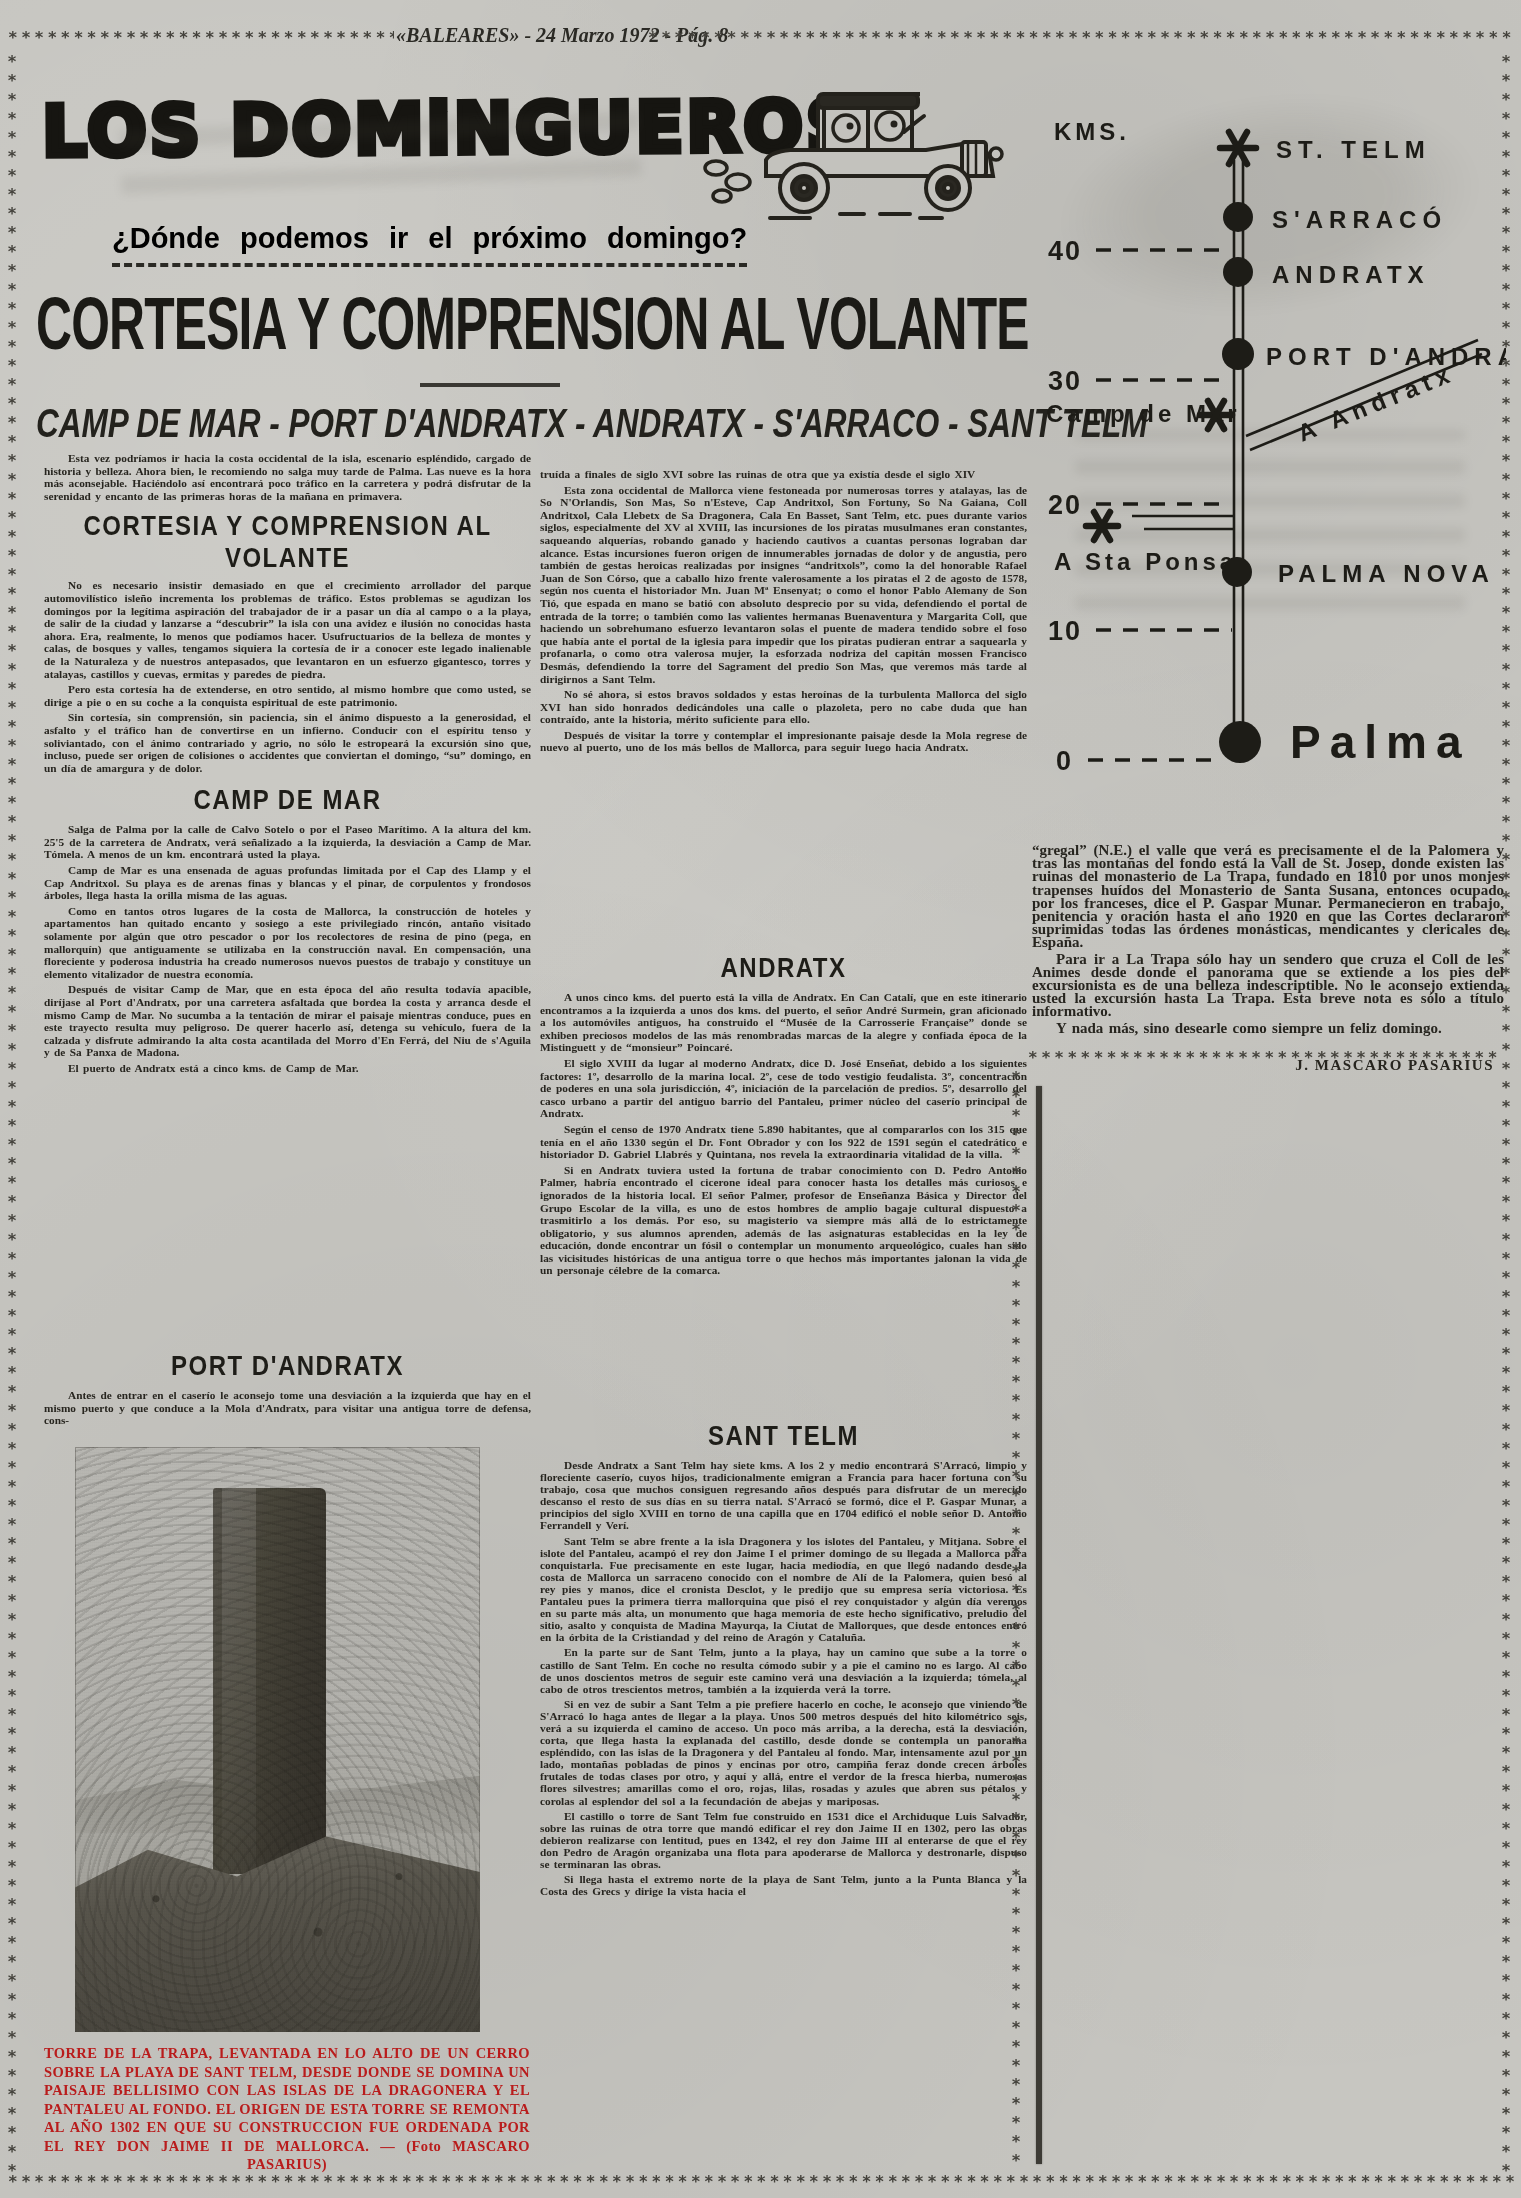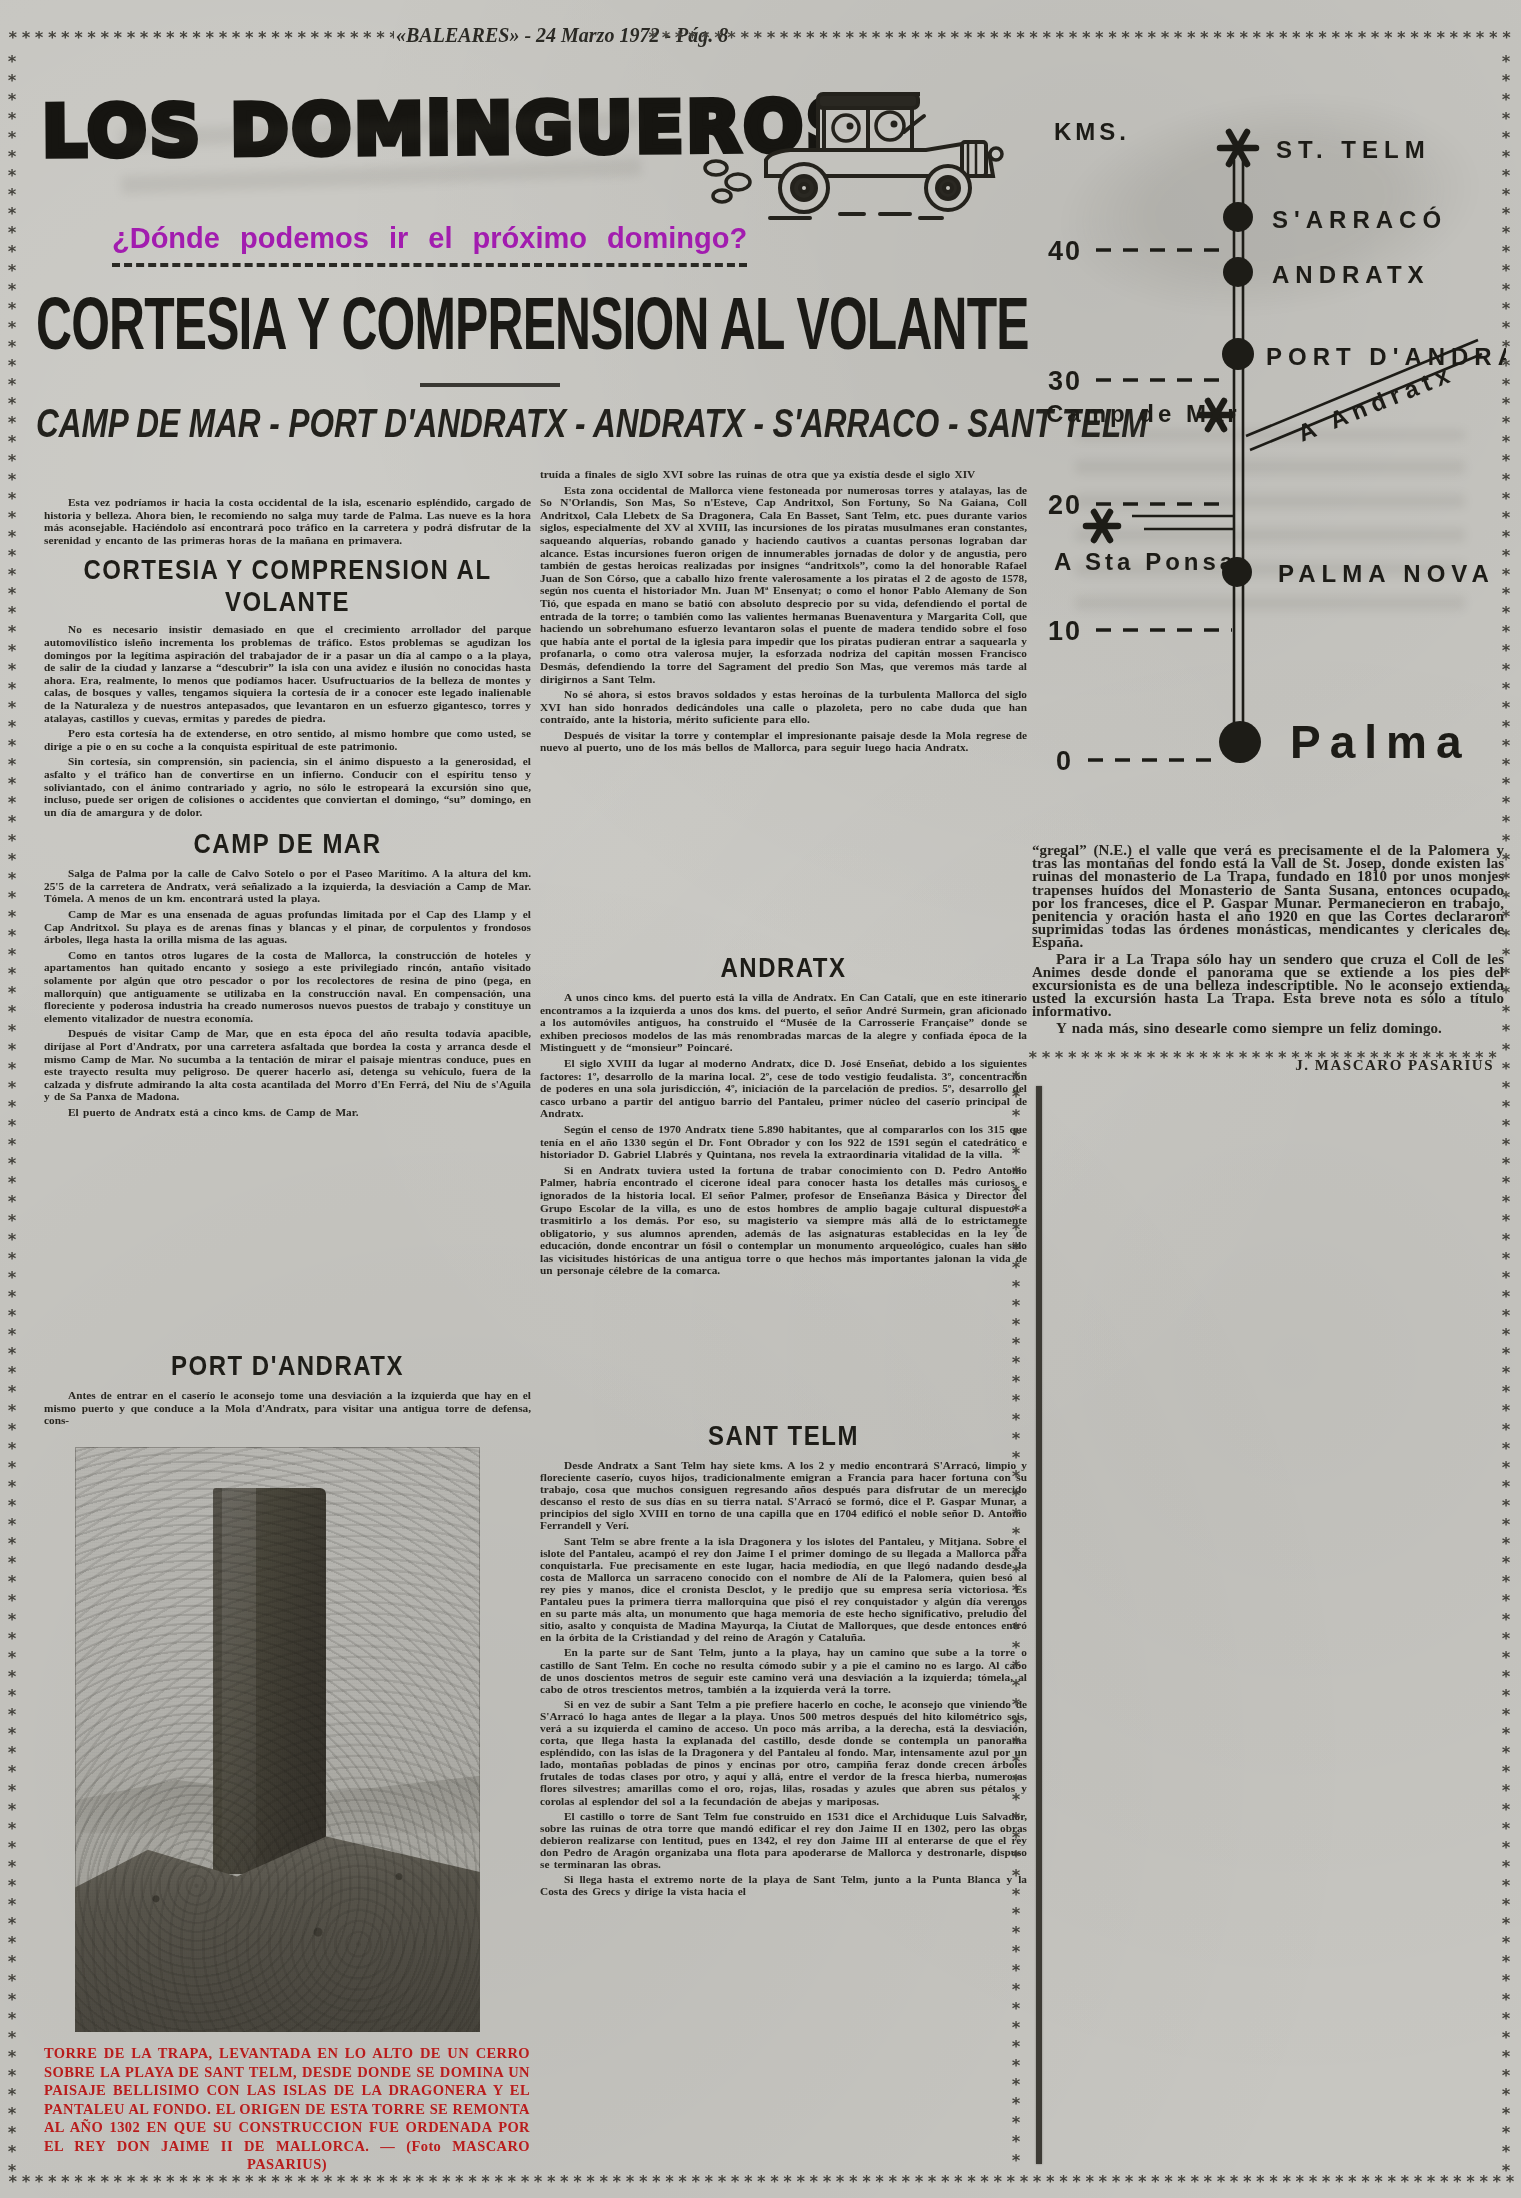--- a/index.html
+++ b/index.html
@@ -29,21 +29,21 @@
     font:bold italic 20px "Liberation Serif",serif;color:#2b2a25;white-space:nowrap;}
   
   .title{
     position:absolute;left:42px;top:88px;
     font-family:"DejaVu Sans",sans-serif;font-weight:bold;font-size:70px;
     letter-spacing:3px;color:#161511;-webkit-text-stroke:6px #161511;
     white-space:nowrap;transform:rotate(-.4deg);
   }
   .subtitle{
     position:absolute;left:112px;top:222px;
-    font-family:"Liberation Sans",sans-serif;font-weight:bold;font-size:29px;color:#a21caf;
+    font-family:"Liberation Sans",sans-serif;font-weight:bold;font-size:29px;color:#000000;
     word-spacing:12px;border-bottom:4px dashed #2a2924;padding-bottom:8px;white-space:nowrap;
   }
   .headline{
     position:absolute;left:36px;top:282px;width:1175px;text-align:center;white-space:nowrap;
     font-family:"Liberation Sans",sans-serif;font-weight:bold;font-size:60px;color:#1b1a16;
     letter-spacing:-1px;transform:scale(.83,1.22);transform-origin:left top;
   }
   .headline-rule{position:absolute;left:420px;top:383px;width:140px;height:4px;background:#3a3833;}
   .route-subhead{
     position:absolute;left:36px;top:400px;width:1080px;text-align:left;white-space:nowrap;
@@ -172,21 +172,21 @@
   </g>
   <circle cx="296" cy="82" r="6" fill="#c3c2bd" stroke-width="3.5"></circle>
   <path d="M140 142 h24 M180 142 h30 M220 146 h22 M70 146 h40" stroke-width="4" stroke-linecap="round"></path>
 </svg>
 
 <div class="subtitle">¿Dónde podemos ir el próximo domingo?</div>
 <div class="headline">CORTESIA Y COMPRENSION AL VOLANTE</div>
 <div class="headline-rule"></div>
 <div class="route-subhead">CAMP DE MAR - PORT D'ANDRATX - ANDRATX - S'ARRACO - SANT TELM</div>
 
-<div class="flow" style="left:44px;top:452px;width:487px;height:902px;margin-top:44px;">
+<div class="flow" style="left:44px;top:452px;width:487px;height:902px;">
   <p class="bp">Esta vez podríamos ir hacia la costa occidental de la isla, escenario espléndido, cargado de historia y belleza. Ahora bien, le recomiendo no salga muy tarde de Palma. Las nueve es la hora más aconsejable. Haciéndolo así encontrará poco tráfico en la carretera y podrá disfrutar de la serenidad y encanto de las primeras horas de la mañana en primavera.</p>
   <div class="shead">CORTESIA Y COMPRENSION AL VOLANTE</div>
   <p class="bp">No es necesario insistir demasiado en que el crecimiento arrollador del parque automovilístico isleño incrementa los problemas de tráfico. Estos problemas se agudizan los domingos por la legítima aspiración del trabajador de ir a pasar un día al campo o a la playa, de salir de la ciudad y lanzarse a “descubrir” la isla con una avidez e ilusión no conocidas hasta ahora. Era, realmente, lo menos que podíamos hacer. Usufructuarios de la belleza de montes y calas, de bosques y valles, tengamos siquiera la cortesía de ir a conocer este legado inalienable de la Naturaleza y de nuestros antepasados, que levantaron en un esfuerzo gigantesco, torres y atalayas, castillos y cuevas, ermitas y paredes de piedra.</p>
   <p class="bp">Pero esta cortesía ha de extenderse, en otro sentido, al mismo hombre que como usted, se dirige a pie o en su coche a la conquista espiritual de este patrimonio.</p>
   <p class="bp">Sin cortesía, sin comprensión, sin paciencia, sin el ánimo dispuesto a la generosidad, el asfalto y el tráfico han de convertirse en un infierno. Conducir con el espíritu tenso y soliviantado, con el ánimo contrariado y agrio, no sólo le estropeará la excursión sino que, incluso, puede ser origen de colisiones o accidentes que conviertan el domingo, “su” domingo, en un día de amargura y de dolor.</p>
   <div class="shead">CAMP DE MAR</div>
   <p class="bp">Salga de Palma por la calle de Calvo Sotelo o por el Paseo Marítimo. A la altura del km. 25'5 de la carretera de Andratx, verá señalizado a la izquierda, la desviación a Camp de Mar. Tómela. A menos de un km. encontrará usted la playa.</p>
   <p class="bp">Camp de Mar es una ensenada de aguas profundas limitada por el Cap des Llamp y el Cap Andritxol. Su playa es de arenas finas y blancas y el pinar, de corpulentos y frondosos árboles, llega hasta la orilla misma de las aguas.</p>
   <p class="bp">Como en tantos otros lugares de la costa de Mallorca, la construcción de hoteles y apartamentos han quitado encanto y sosiego a este privilegiado rincón, antaño visitado solamente por algún que otro pescador o por los recolectores de resina de pino (pega, en mallorquín) que antiguamente se utilizaba en la construcción naval. En compensación, una floreciente y poderosa industria ha creado numerosos nuevos puestos de trabajo y constituye un elemento vitalizador de nuestra economía.</p>
   <p class="bp">Después de visitar Camp de Mar, que en esta época del año resulta todavía apacible, diríjase al Port d'Andratx, por una carretera asfaltada que bordea la costa y arranca desde el mismo Camp de Mar. No sucumba a la tentación de mirar el paisaje mientras conduce, pues en este trayecto resulta muy peligroso. De querer hacerlo así, detenga su vehículo, fuera de la calzada y disfrute admirando la alta costa acantilada del Morro d'En Ferrá, del Niu de s'Aguila y de Sa Panxa de Madona.</p>

